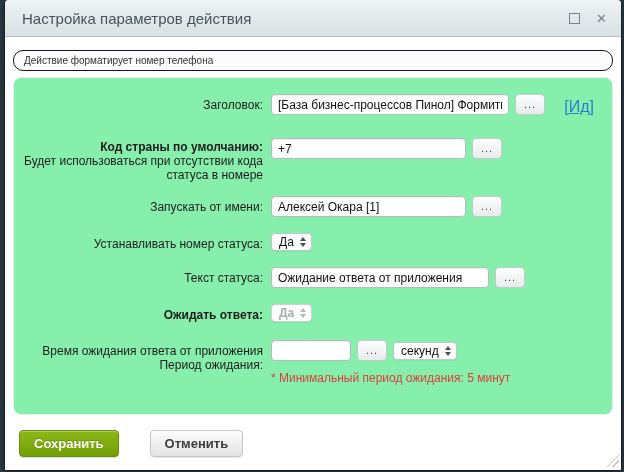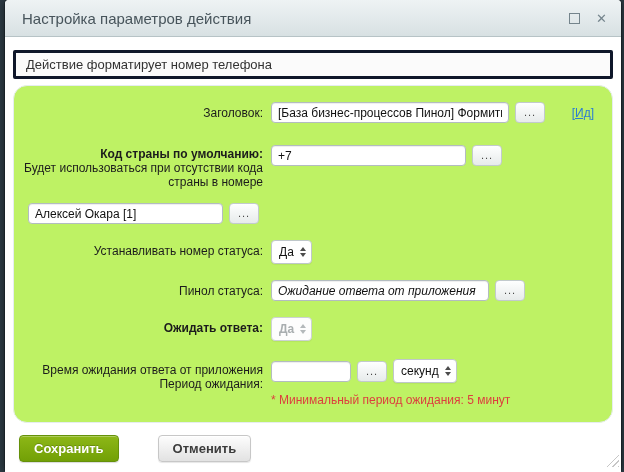--- a/index.html
+++ b/index.html
@@ -25,69 +25,69 @@
     padding:0 14px 0 17px;box-sizing:border-box;
   }
   .title{font-size:15px;color:#47545b;flex:1 1 auto;white-space:nowrap;}
   .winctrls{display:flex;align-items:center;gap:16px;}
   .maxbox{width:9px;height:9px;border:1.5px solid #74848c;display:inline-block;}
   .closex{font-size:13px;color:#74848c;line-height:1;cursor:default;}
   
   .content{flex:1 1 auto;padding:0 8px;box-sizing:border-box;}
   .subtitle{
     margin-top:13px;
-    border:3px solid #0f172a;background:#fbfbfb;border-radius:2px;
-    padding:4px 10px;font-size:13px;color:#333;
+    border:1px solid #0f172a;background:#fbfbfb;border-radius:10px;
+    padding:4px 10px;font-size:10px;color:#333;
   }
   .panel{
     margin-top:6px;height:338px;box-sizing:border-box;
-    background:#bef264;border:1px solid #e6edef;border-radius:14px;
+    background:#86efac;border:1px solid #e6edef;border-radius:8px;
     padding:16px 0 0 6px;overflow:hidden;
   }
   .row{display:flex;align-items:flex-start;margin-bottom:16px;}
   .lbl{
     width:243px;flex:0 0 243px;text-align:right;
     font-size:12px;color:#1c1c1c;line-height:14px;padding-top:4px;
   }
   .lbl .b{font-weight:bold;}
   .ctl{display:flex;align-items:center;gap:6px;margin-left:8px;}
   .ctl-col{margin-left:8px;display:flex;flex-direction:column;}
   .txt{
     height:21px;box-sizing:border-box;border:1px solid #b3bcc0;border-radius:4px;
     background:#fff;font-size:12px;color:#111;padding:0 6px;
     font-family:"Liberation Sans","DejaVu Sans",sans-serif;
     box-shadow:inset 0 1px 1px rgba(0,0,0,.07);outline:none;
   }
-  .w238{width:238px;} .w195{width:195px;} .w218{width:218px;font-style:italic;} .w80{width:80px;}
+  .w238{width:238px;} .w195{width:195px;} .w218{width:218px;} .w80{width:80px;}
   .more{
     width:30px;height:21px;box-sizing:border-box;
     border:1px solid #c2cacd;border-radius:4px;
     background:linear-gradient(#feffff,#e7ebeb);
     font-size:11px;line-height:15px;color:#4a4a4a;letter-spacing:1px;
     font-family:"Liberation Sans","DejaVu Sans",sans-serif;
     padding:0;cursor:default;
   }
   .select{
-    height:24px;box-sizing:border-box;display:inline-flex;align-items:center;gap:6px;
+    height:18px;box-sizing:border-box;display:inline-flex;align-items:center;gap:6px;
     border:1px solid #bfc7ca;border-radius:4px;background:#fff;
     padding:0 5px 0 7px;font-size:12px;color:#111;
     box-shadow:0 1px 1px rgba(0,0,0,.05);
   }
   .spin{display:inline-flex;flex-direction:column;gap:2px;}
   .spin i{display:block;width:0;height:0;border-left:3.5px solid transparent;border-right:3.5px solid transparent;}
   .spin .up{border-bottom:4px solid #4c4c4c;}
   .spin .dn{border-top:4px solid #4c4c4c;}
   .select.disabled{color:#a9aeb0;background:#fdfdfd;border-color:#ccd2d4;}
   .select.disabled .up{border-bottom-color:#b4b9bb;}
   .select.disabled .dn{border-top-color:#b4b9bb;}
-  .idlink{margin-left:auto;margin-right:18px;padding-top:4px;font-size:12px;color:#2b7cd3;cursor:pointer;white-space:nowrap;}
+  .idlink{margin-left:auto;margin-right:18px;padding-top:4px;font-size:16px;color:#2b7cd3;cursor:pointer;white-space:nowrap;}
   .idlink .u{text-decoration:underline;}
   .note-red{font-size:12px;color:#dd3e3e;margin-top:10px;text-align:center;}
   
-  .footer{flex:0 0 52px;display:flex;align-items:flex-start;gap:12px;padding:12px 0 0 14px;box-sizing:border-box;background:#fff;}
+  .footer{flex:0 0 52px;display:flex;align-items:flex-start;gap:4px;padding:12px 0 0 14px;box-sizing:border-box;background:#fff;}
   .btn{
     height:27px;box-sizing:border-box;border-radius:4px;
     font-size:13px;font-weight:bold;padding:0 14px;cursor:default;
     font-family:"Liberation Sans","DejaVu Sans",sans-serif;
   }
   .btn.save{
     background:linear-gradient(#8db717,#72a006);
     border:1px solid #65910a;color:#fff;
     text-shadow:0 -1px 0 rgba(0,0,0,.2);
     box-shadow:inset 0 1px 0 rgba(255,255,255,.3), 0 1px 1px rgba(0,0,0,.15);
@@ -127,50 +127,51 @@
         <div class="ctl">
           <input class="txt w238" value="[База бизнес-процессов Пинол] Формитирование" style="">
           <button class="more">...</button>
         </div>
         <div class="idlink"><span>[</span><span class="u">Ид</span><span>]</span></div>
       </div>
 
       <div class="row" style="margin-bottom:14px;">
         <div class="lbl">
           <div class="b">Код страны по умолчанию:</div>
-          <div>Будет использоваться при отсутствии кода страны в номере</div>
+          <div>Будет использоваться при отсутствии кода статуса в номере</div>
         </div>
         <div class="ctl" style="margin-top:2px;">
           <input class="txt w195" value="+7" style="">
           <button class="more">...</button>
         </div>
       </div>
 
       <div class="row">
+        <div class="lbl">Запускать от имени:</div>
         <div class="ctl">
           <input class="txt w195" value="Алексей Окара [1]" style="">
           <button class="more">...</button>
         </div>
       </div>
 
       <div class="row">
         <div class="lbl">Устанавливать номер статуса:</div>
         <div class="ctl">
           <div class="select">
             <span>Да</span>
             <span class="spin">
                 <i class="up"></i>
                 <i class="dn"></i>
               </span>
           </div>
         </div>
       </div>
 
       <div class="row">
-        <div class="lbl">Пинол статуса:</div>
+        <div class="lbl">Текст статуса:</div>
         <div class="ctl">
           <input class="txt w218" value="Ожидание ответа от приложения" style="">
           <button class="more">...</button>
         </div>
       </div>
 
       <div class="row" style="margin-bottom:18px;font-weight:bold;">
         <div class="lbl">Ожидать ответа:</div>
         <div class="ctl">
           <div class="select disabled">

